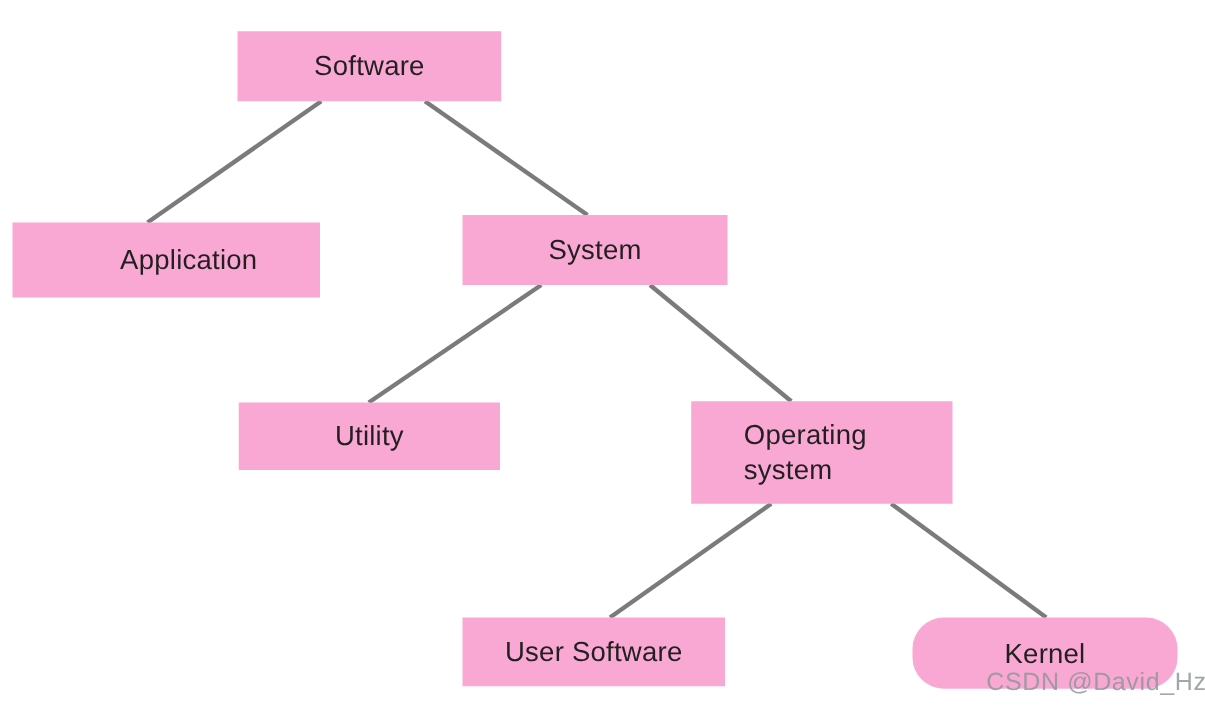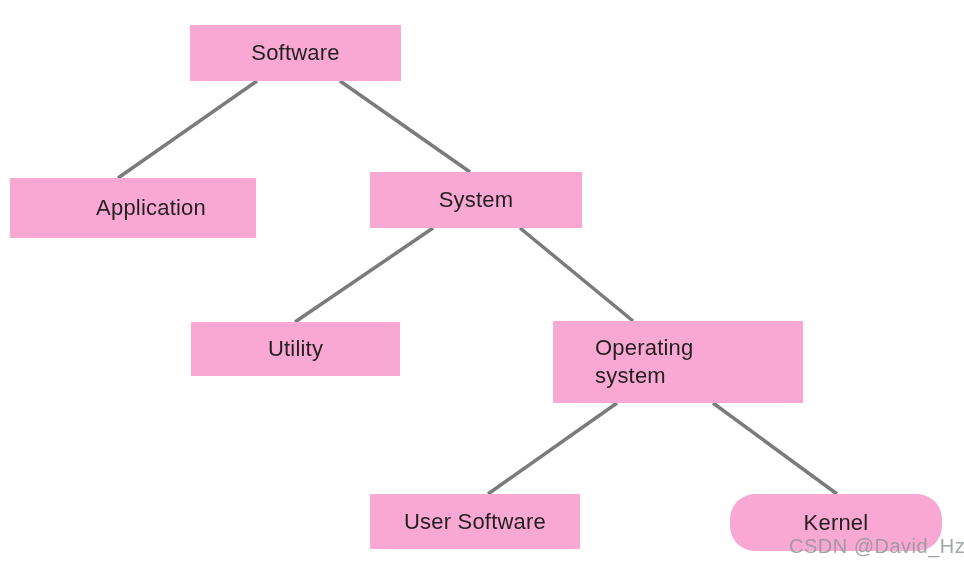--- a/index.html
+++ b/index.html
@@ -32,21 +32,21 @@
     align-items: center;
     justify-content: center;
     text-align: center;
     white-space: pre-line;
     letter-spacing: 0.2px;
   }
   .n-software        { left: 190px; top:  25px; width: 211px; height: 56px; }
   .n-application     { left:  10px; top: 178px; width: 210px; height: 60px; padding-left: 36px; }
   .n-system          { left: 370px; top: 172px; width: 212px; height: 56px; }
   .n-utility         { left: 191px; top: 322px; width: 209px; height: 54px; }
-  .n-operating-system{ left: 553px; top: 321px; width: 250px; height: 82px;
+  .n-operating-system{ left: 553px; top: 321px; width: 209px; height: 82px;
                        justify-content: flex-start; text-align: left;
                        padding-left: 42px; box-sizing: border-box; }
   .n-user-interface  { left: 370px; top: 494px; width: 210px; height: 55px; }
   .n-kernel          { left: 730px; top: 494px; width: 212px; height: 57px; border-radius: 25px; }
   .watermark {
     position: absolute;
     left: 789px;
     top: 535px;
     width: 160px;
     font-size: 20px;

